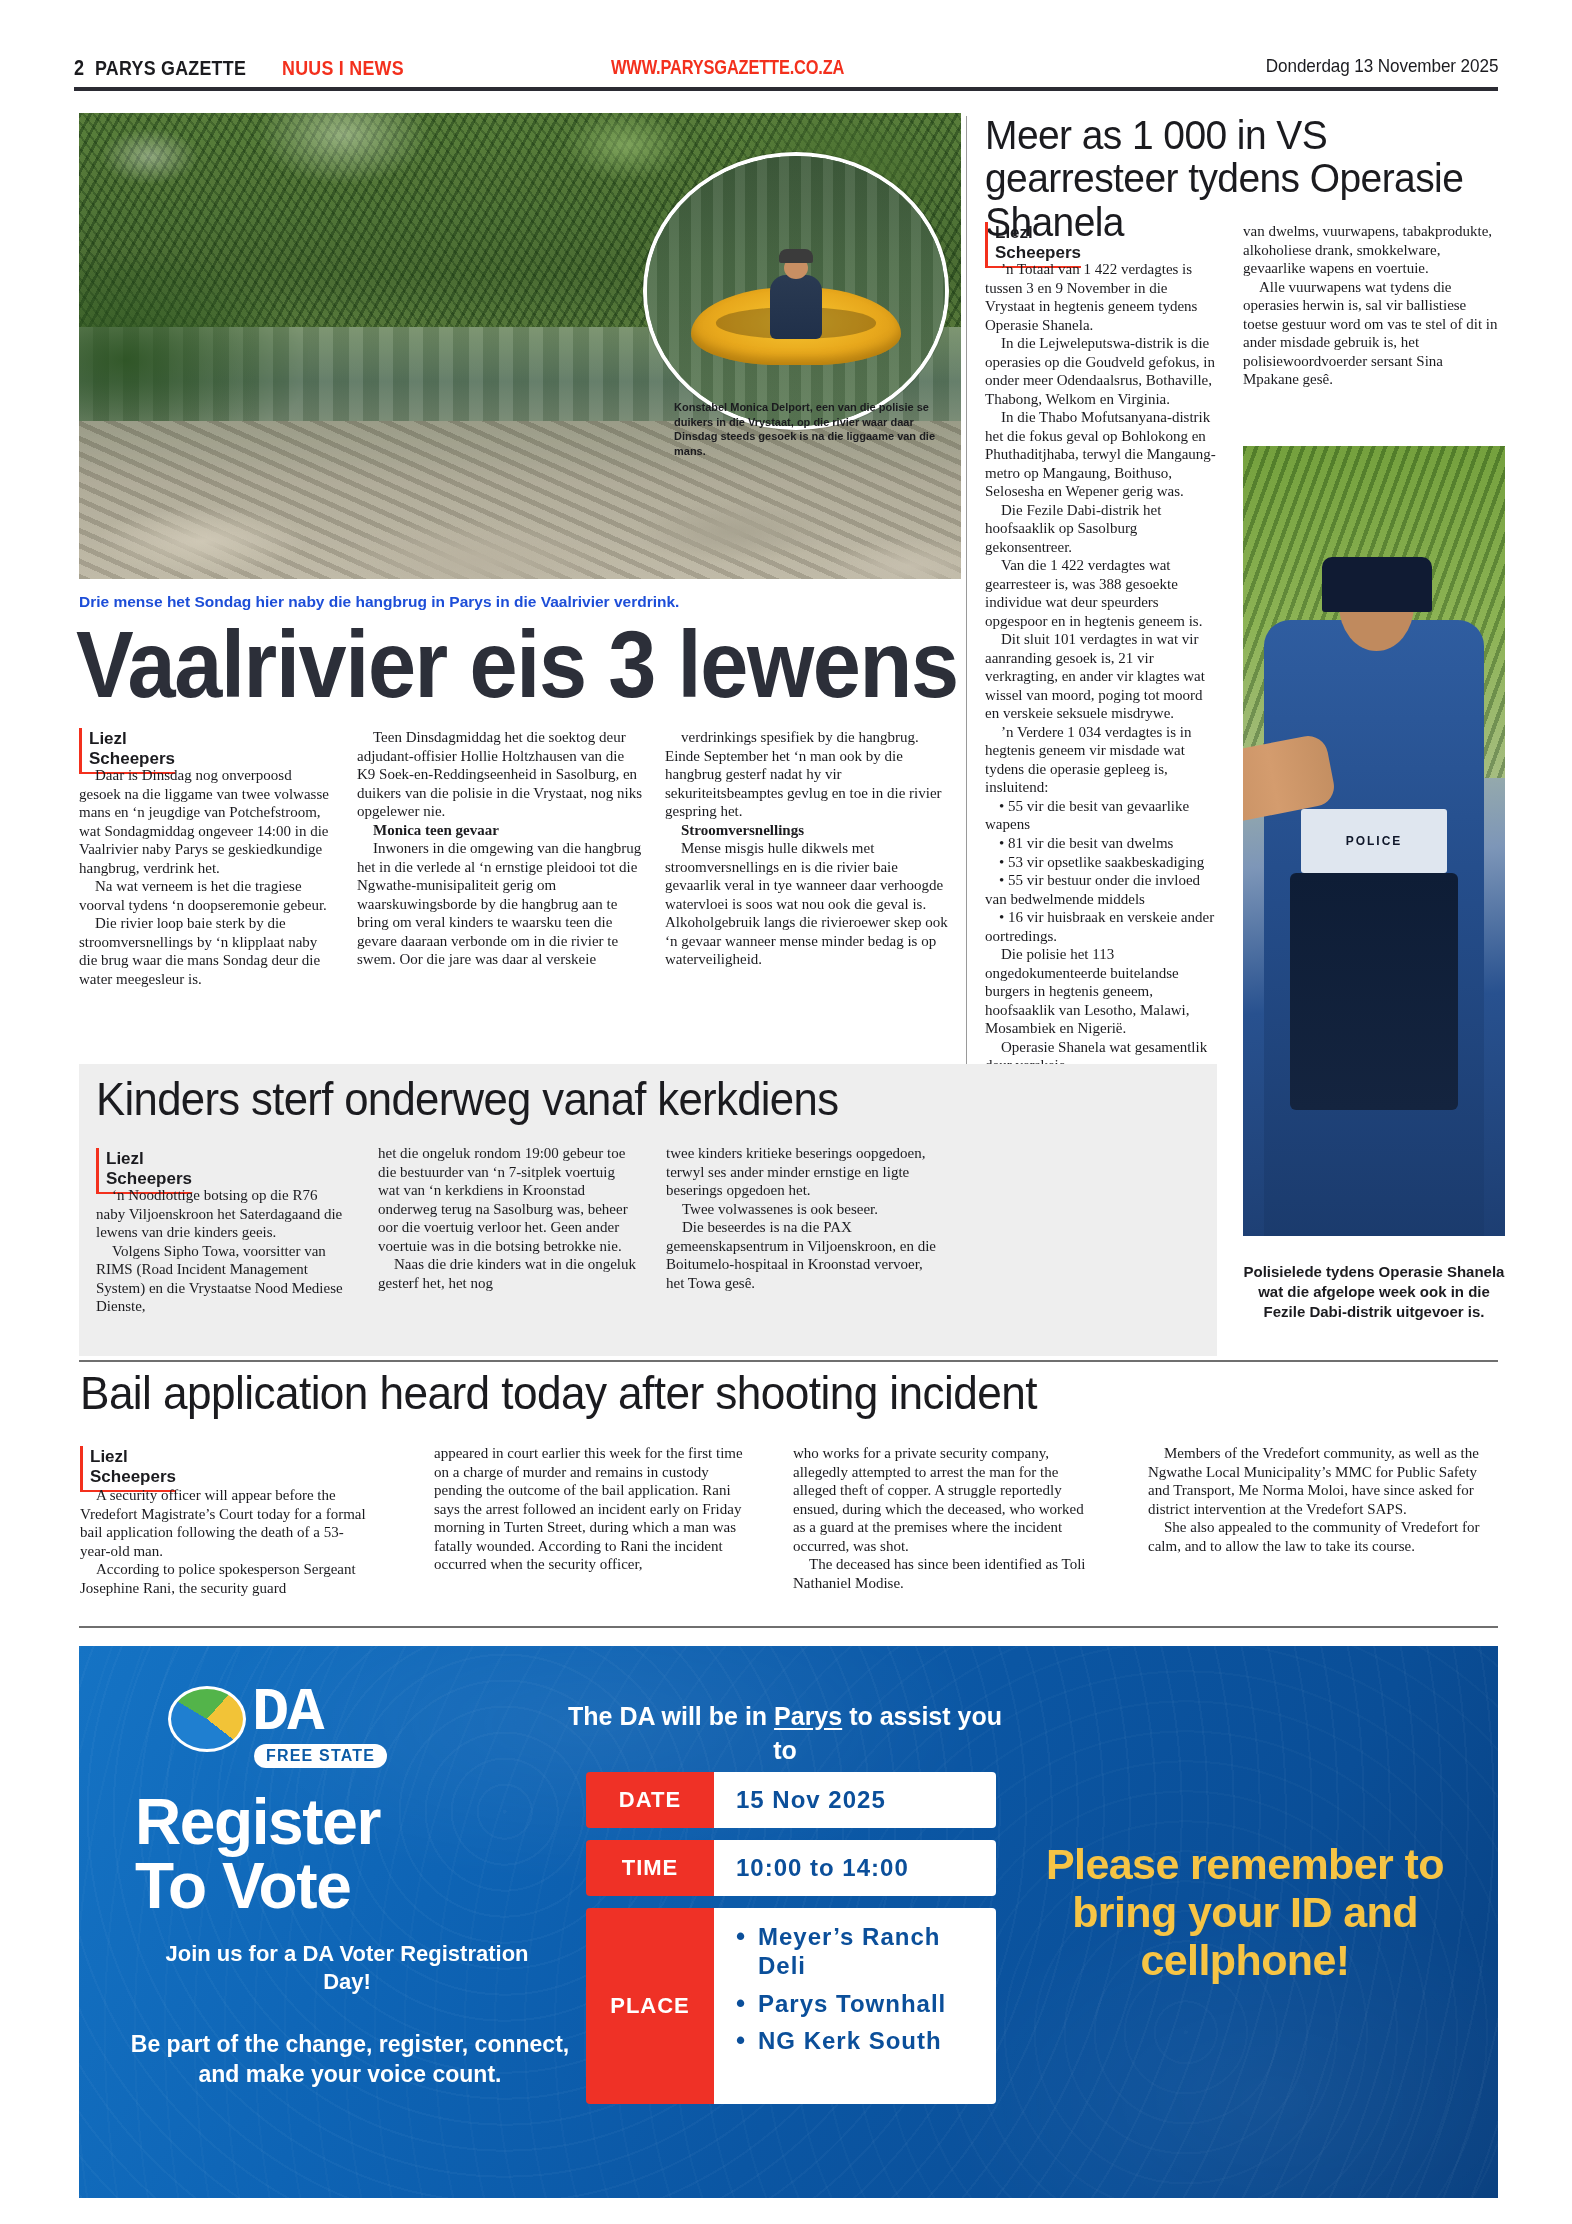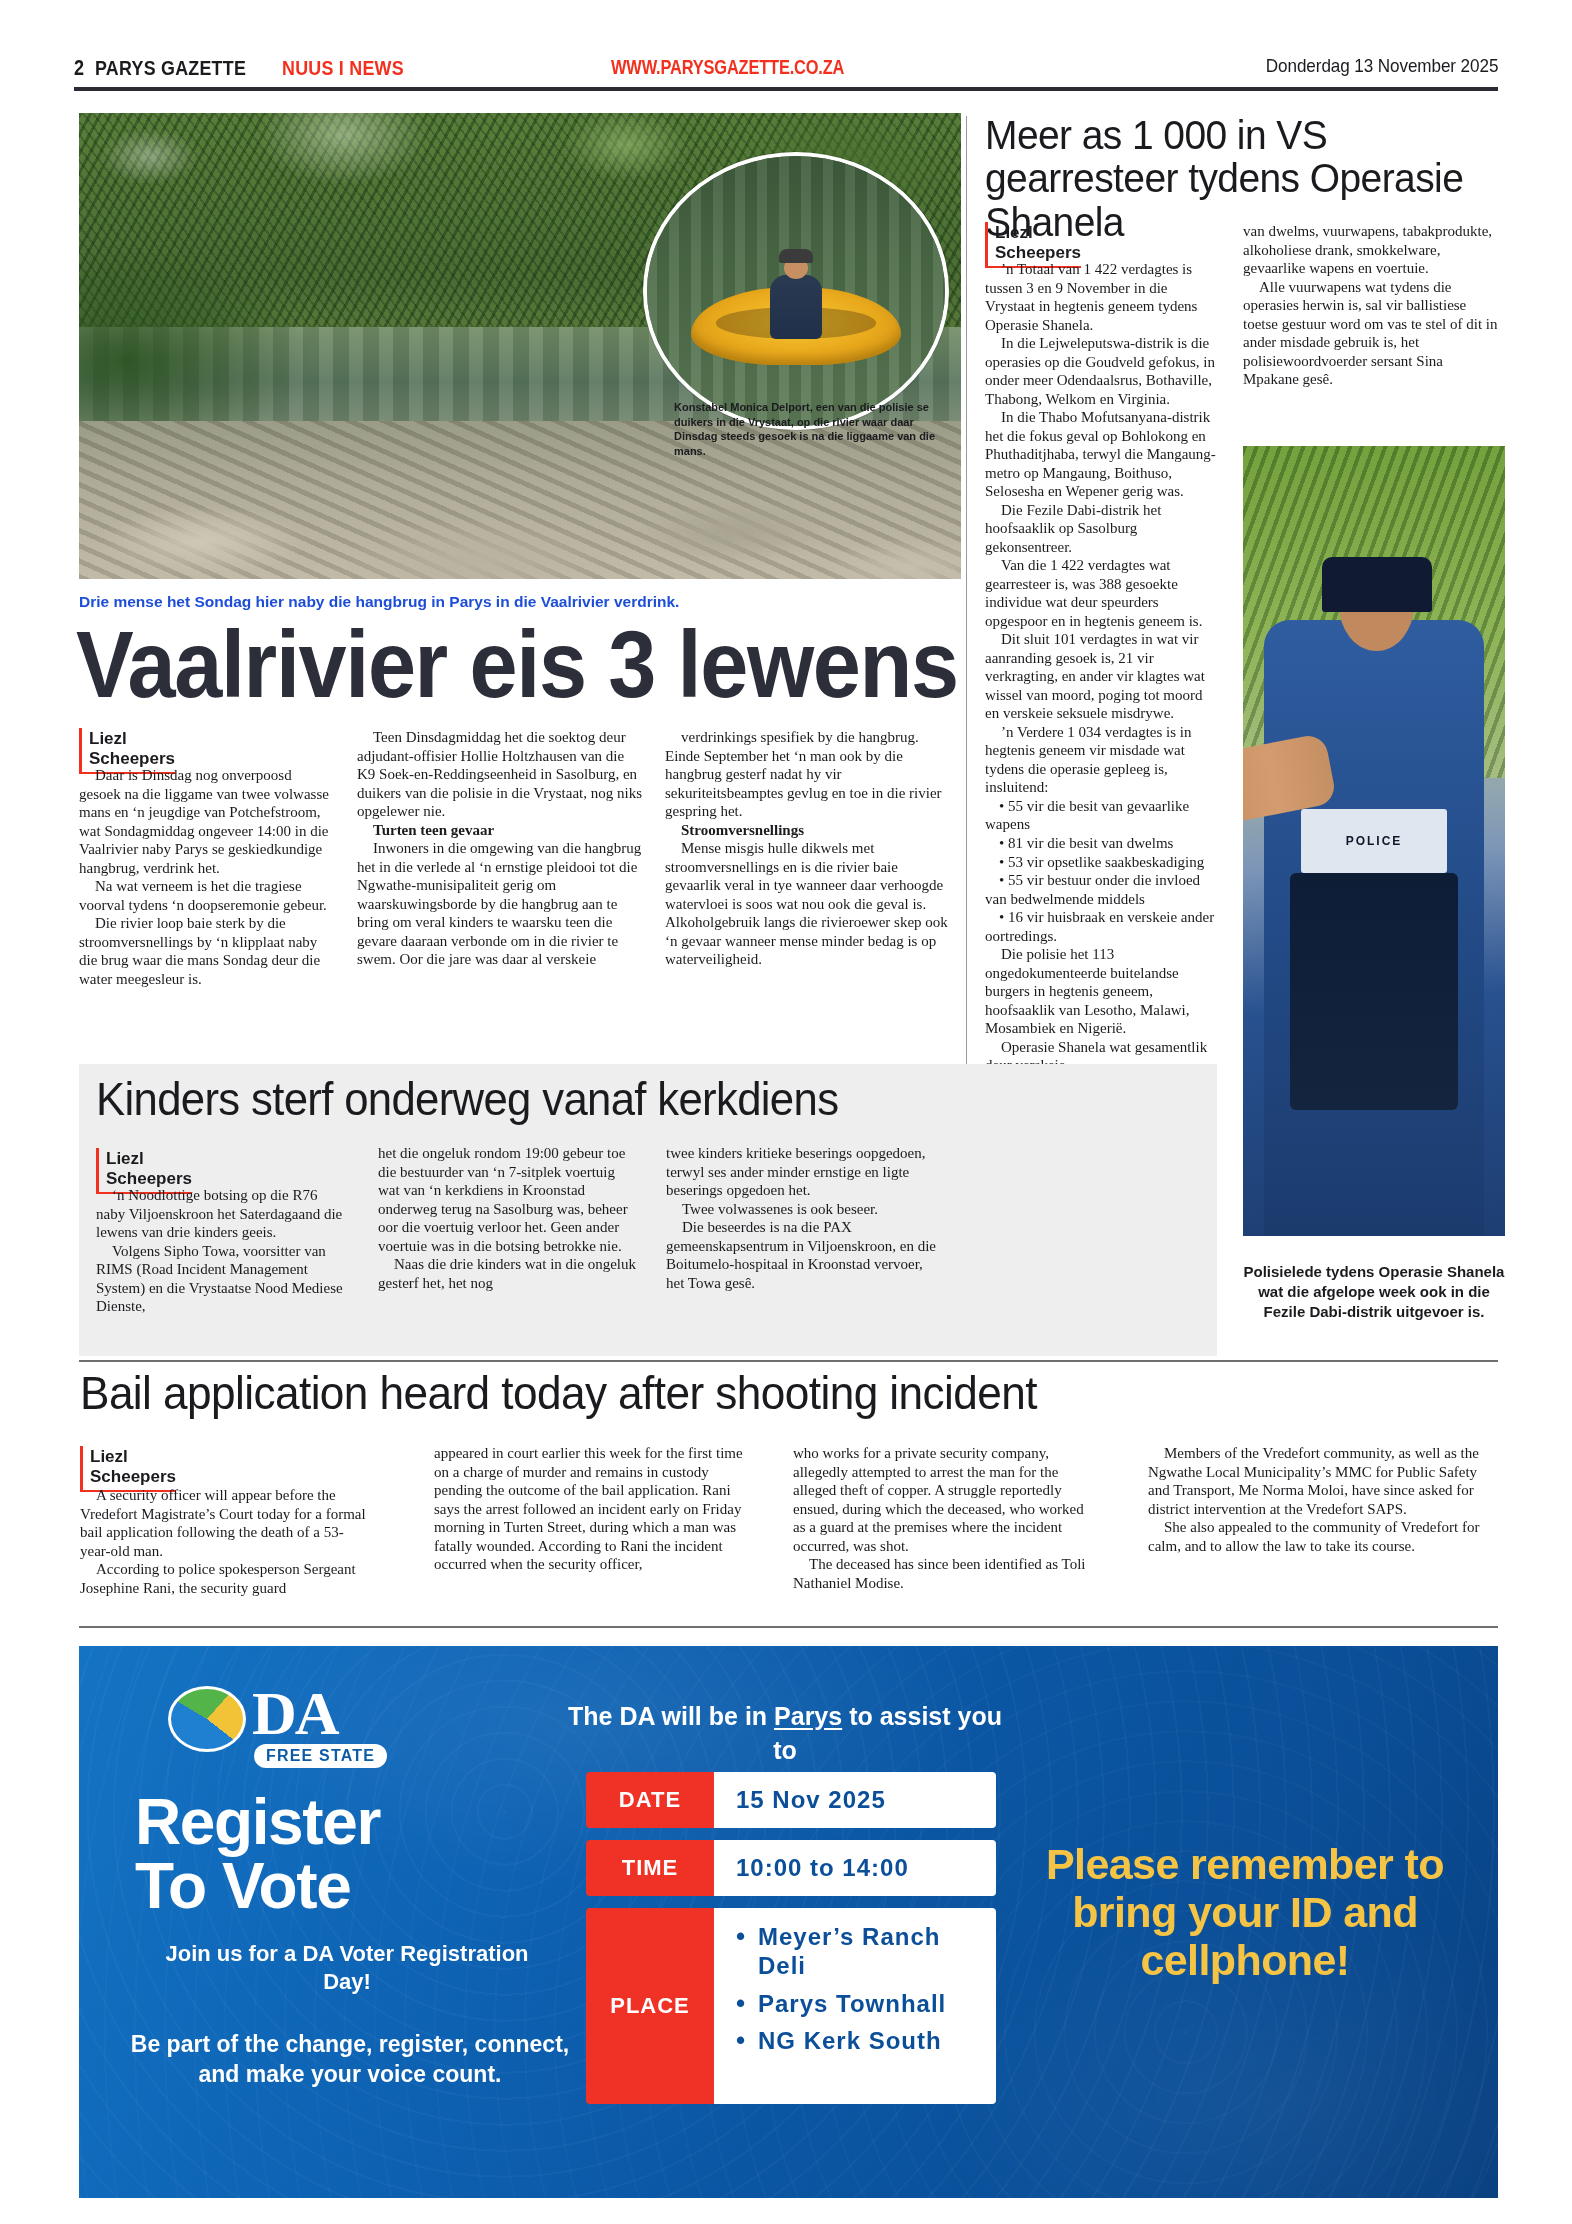--- a/index.html
+++ b/index.html
@@ -299,21 +299,21 @@
     position: absolute; left: 168px; top: 1680px; width: 250px; height: 90px;
   }
   .da-logo .oval {
     position:absolute; left:0; top:6px; width:78px; height:66px;
     border-radius:50%;
     background: conic-gradient(from 200deg, #1f7fd0 0 28%, #53b44a 28% 56%, #f2c337 56% 80%, #1f7fd0 80% 100%);
     border: 3px solid #ffffff;
   }
   .da-logo .dtext {
     position:absolute; left:84px; top:2px;
-    font-family:Liberation Serif, serif; font-weight:700; font-size:62px;
+    font-family:Liberation Mono, monospace; font-weight:700; font-size:62px;
     color:#ffffff; letter-spacing:-2px; line-height:1;
   }
   .da-logo .fsbadge {
     position:absolute; left:86px; top:64px;
     background:#ffffff; color:#0c5ba6;
     font-family:"Liberation Sans",sans-serif; font-weight:700; font-size:16px;
     padding:3px 12px; border-radius:12px; letter-spacing:1.2px;
   }
 
   .ad-register {
@@ -416,21 +416,21 @@
   </div>
 
   <div class="col" style="left:79px; top:766px; width:252px;">
     <p>Daar is Dinsdag nog onverpoosd gesoek na die liggame van twee volwasse mans en ‘n jeugdige van Potchefstroom, wat Sondagmiddag ongeveer 14:00 in die Vaalrivier naby Parys se geskiedkundige hangbrug, verdrink het.</p>
     <p>Na wat verneem is het die tragiese voorval tydens ‘n doopseremonie gebeur.</p>
     <p>Die rivier loop baie sterk by die stroomversnellings by ‘n klipplaat naby die brug waar die mans Sondag deur die water meegesleur is.</p>
   </div>
 
   <div class="col" style="left:357px; top:728px; width:288px;">
     <p>Teen Dinsdagmiddag het die soektog deur adjudant-offisier Hollie Holtzhausen van die K9 Soek-en-Reddingseenheid in Sasolburg, en duikers van die polisie in die Vrystaat, nog niks opgelewer nie.</p>
-    <p class="subhead">Turten teen gevaar</p>
+    <p class="subhead">Monica teen gevaar</p>
     <p>Inwoners in die omgewing van die hangbrug het in die verlede al ‘n ernstige pleidooi tot die Ngwathe-munisipaliteit gerig om waarskuwingsborde by die hangbrug aan te bring om veral kinders te waarsku teen die gevare daaraan verbonde om in die rivier te swem. Oor die jare was daar al verskeie</p>
   </div>
 
   <div class="col" style="left:665px; top:728px; width:286px;">
     <p>verdrinkings spesifiek by die hangbrug. Einde September het ‘n man ook by die hangbrug gesterf nadat hy vir sekuriteitsbeamptes gevlug en toe in die rivier gespring het.</p>
     <p class="subhead">Stroomversnellings</p>
     <p>Mense misgis hulle dikwels met stroomversnellings en is die rivier baie gevaarlik veral in tye wanneer daar verhoogde watervloei is soos wat nou ook die geval is. Alkoholgebruik langs die rivieroewer skep ook ‘n gevaar wanneer mense minder bedag is op waterveiligheid.</p>
   </div>
 
   <div class="vrule" style="left:966px; top:116px; height:1240px;"></div>

